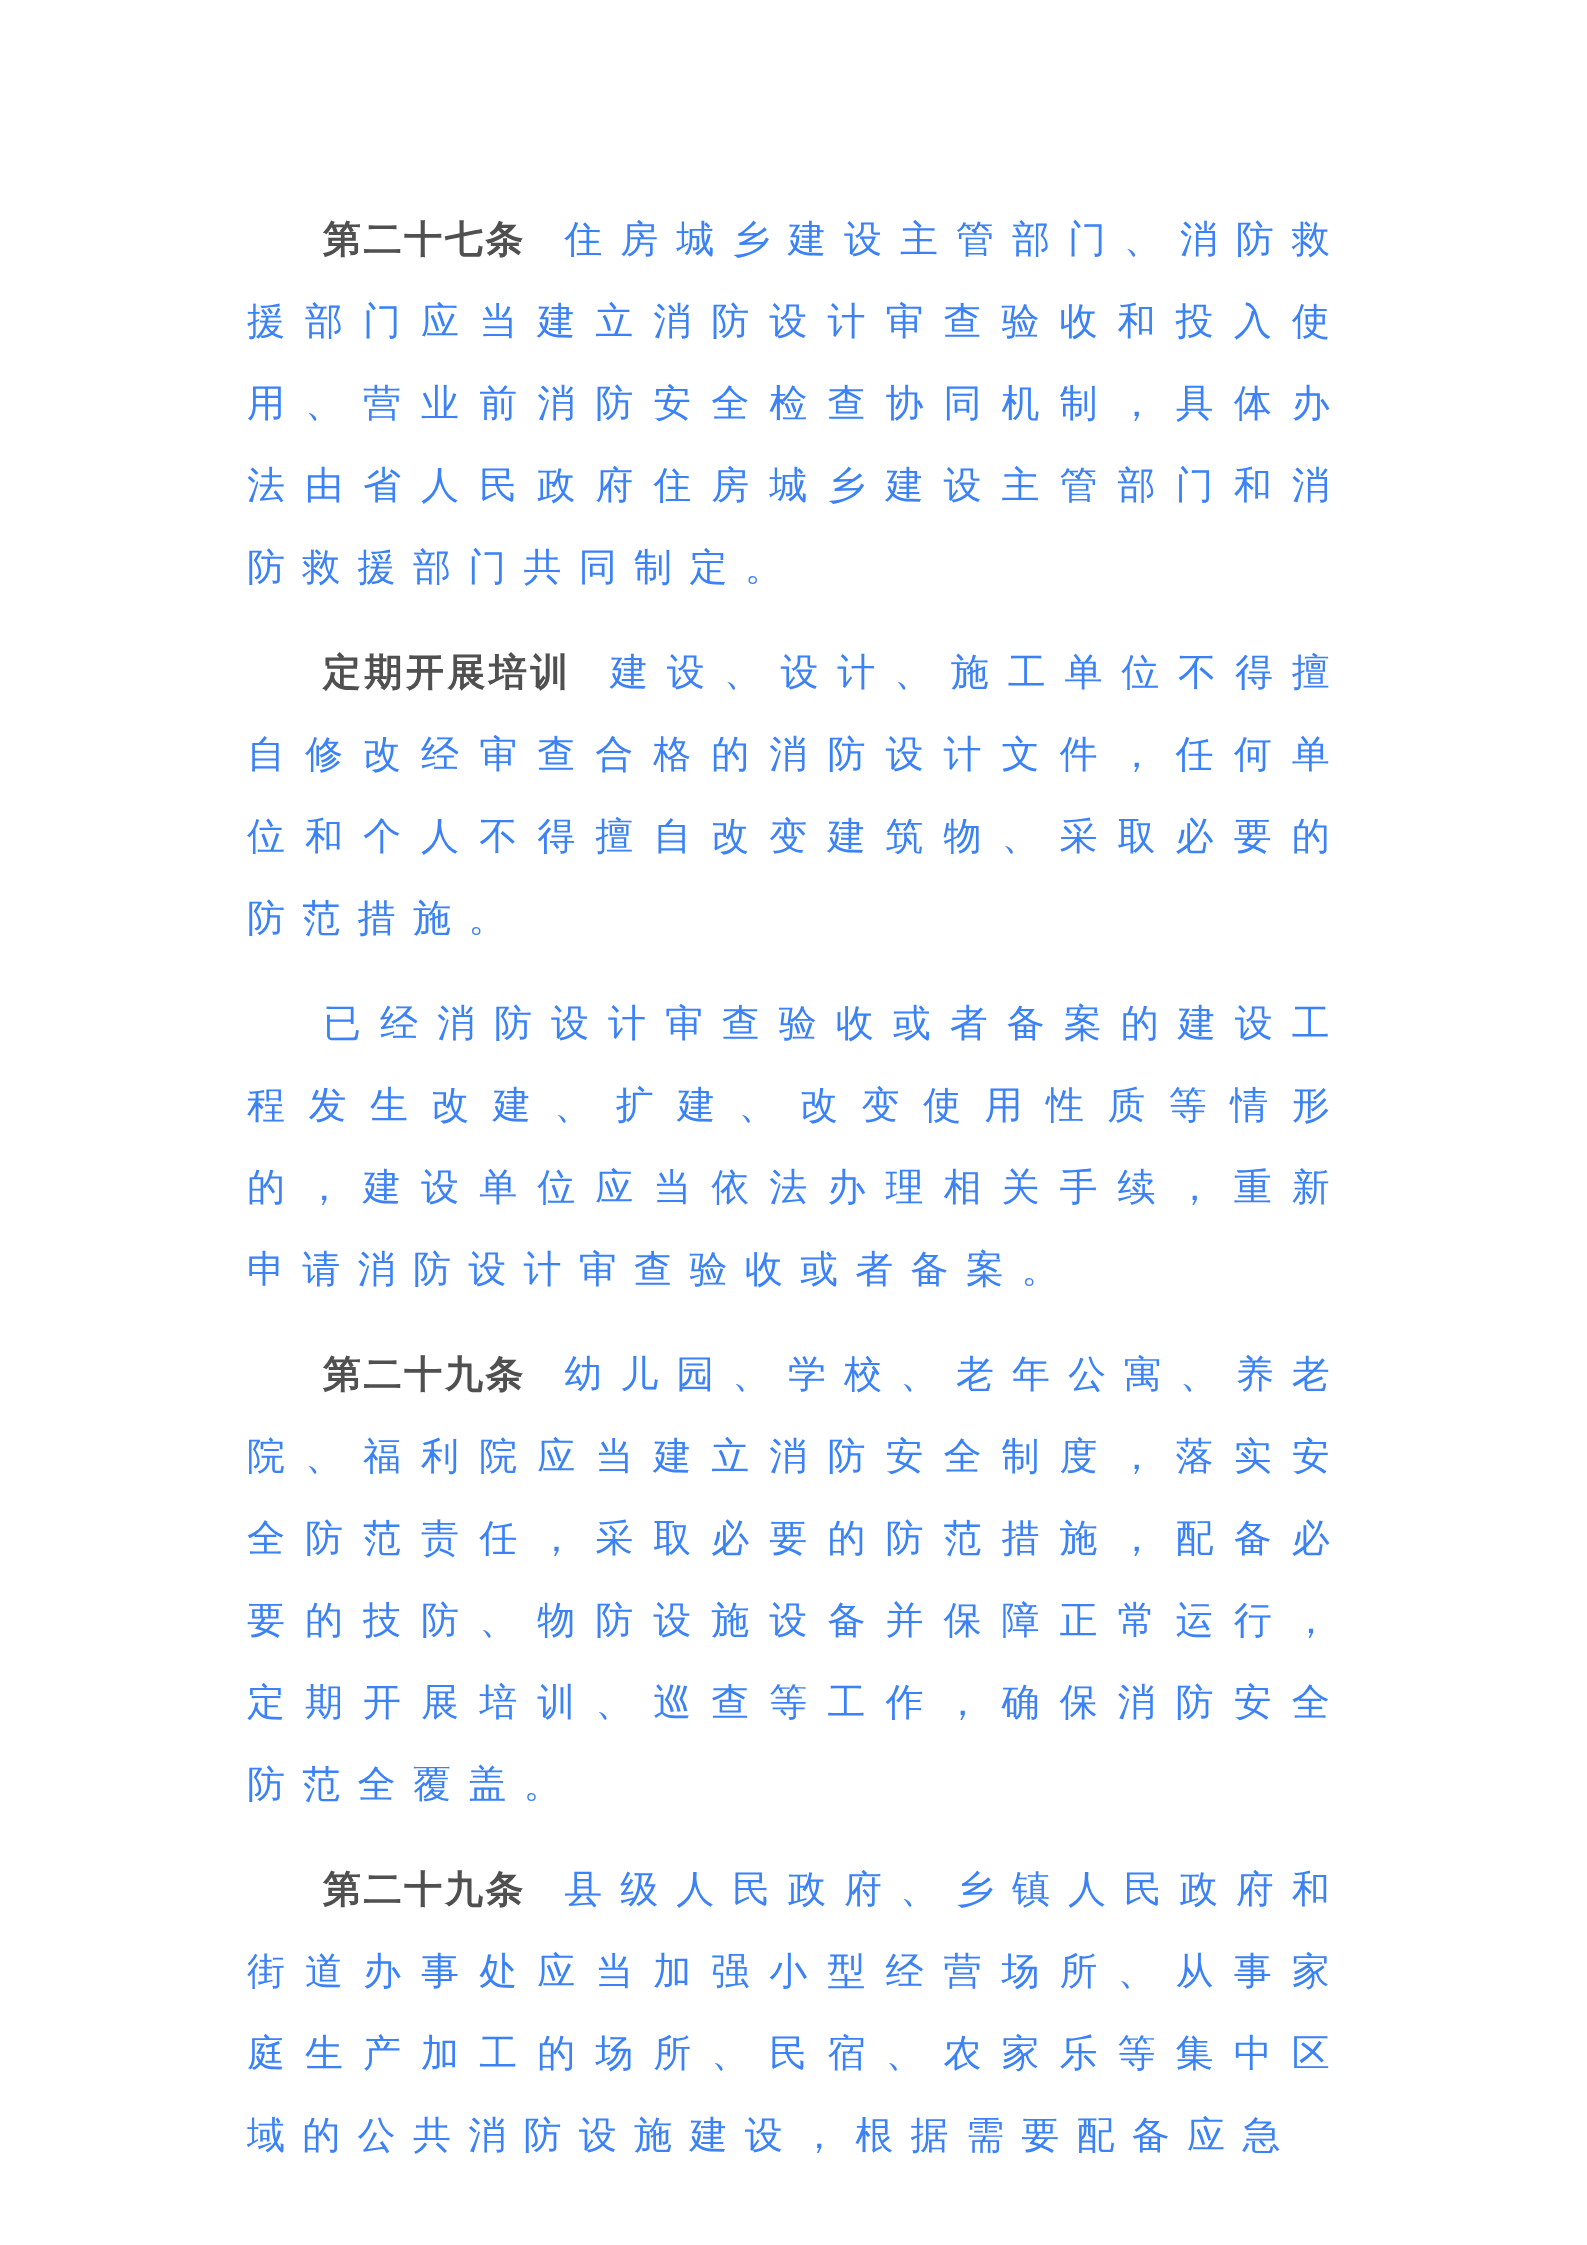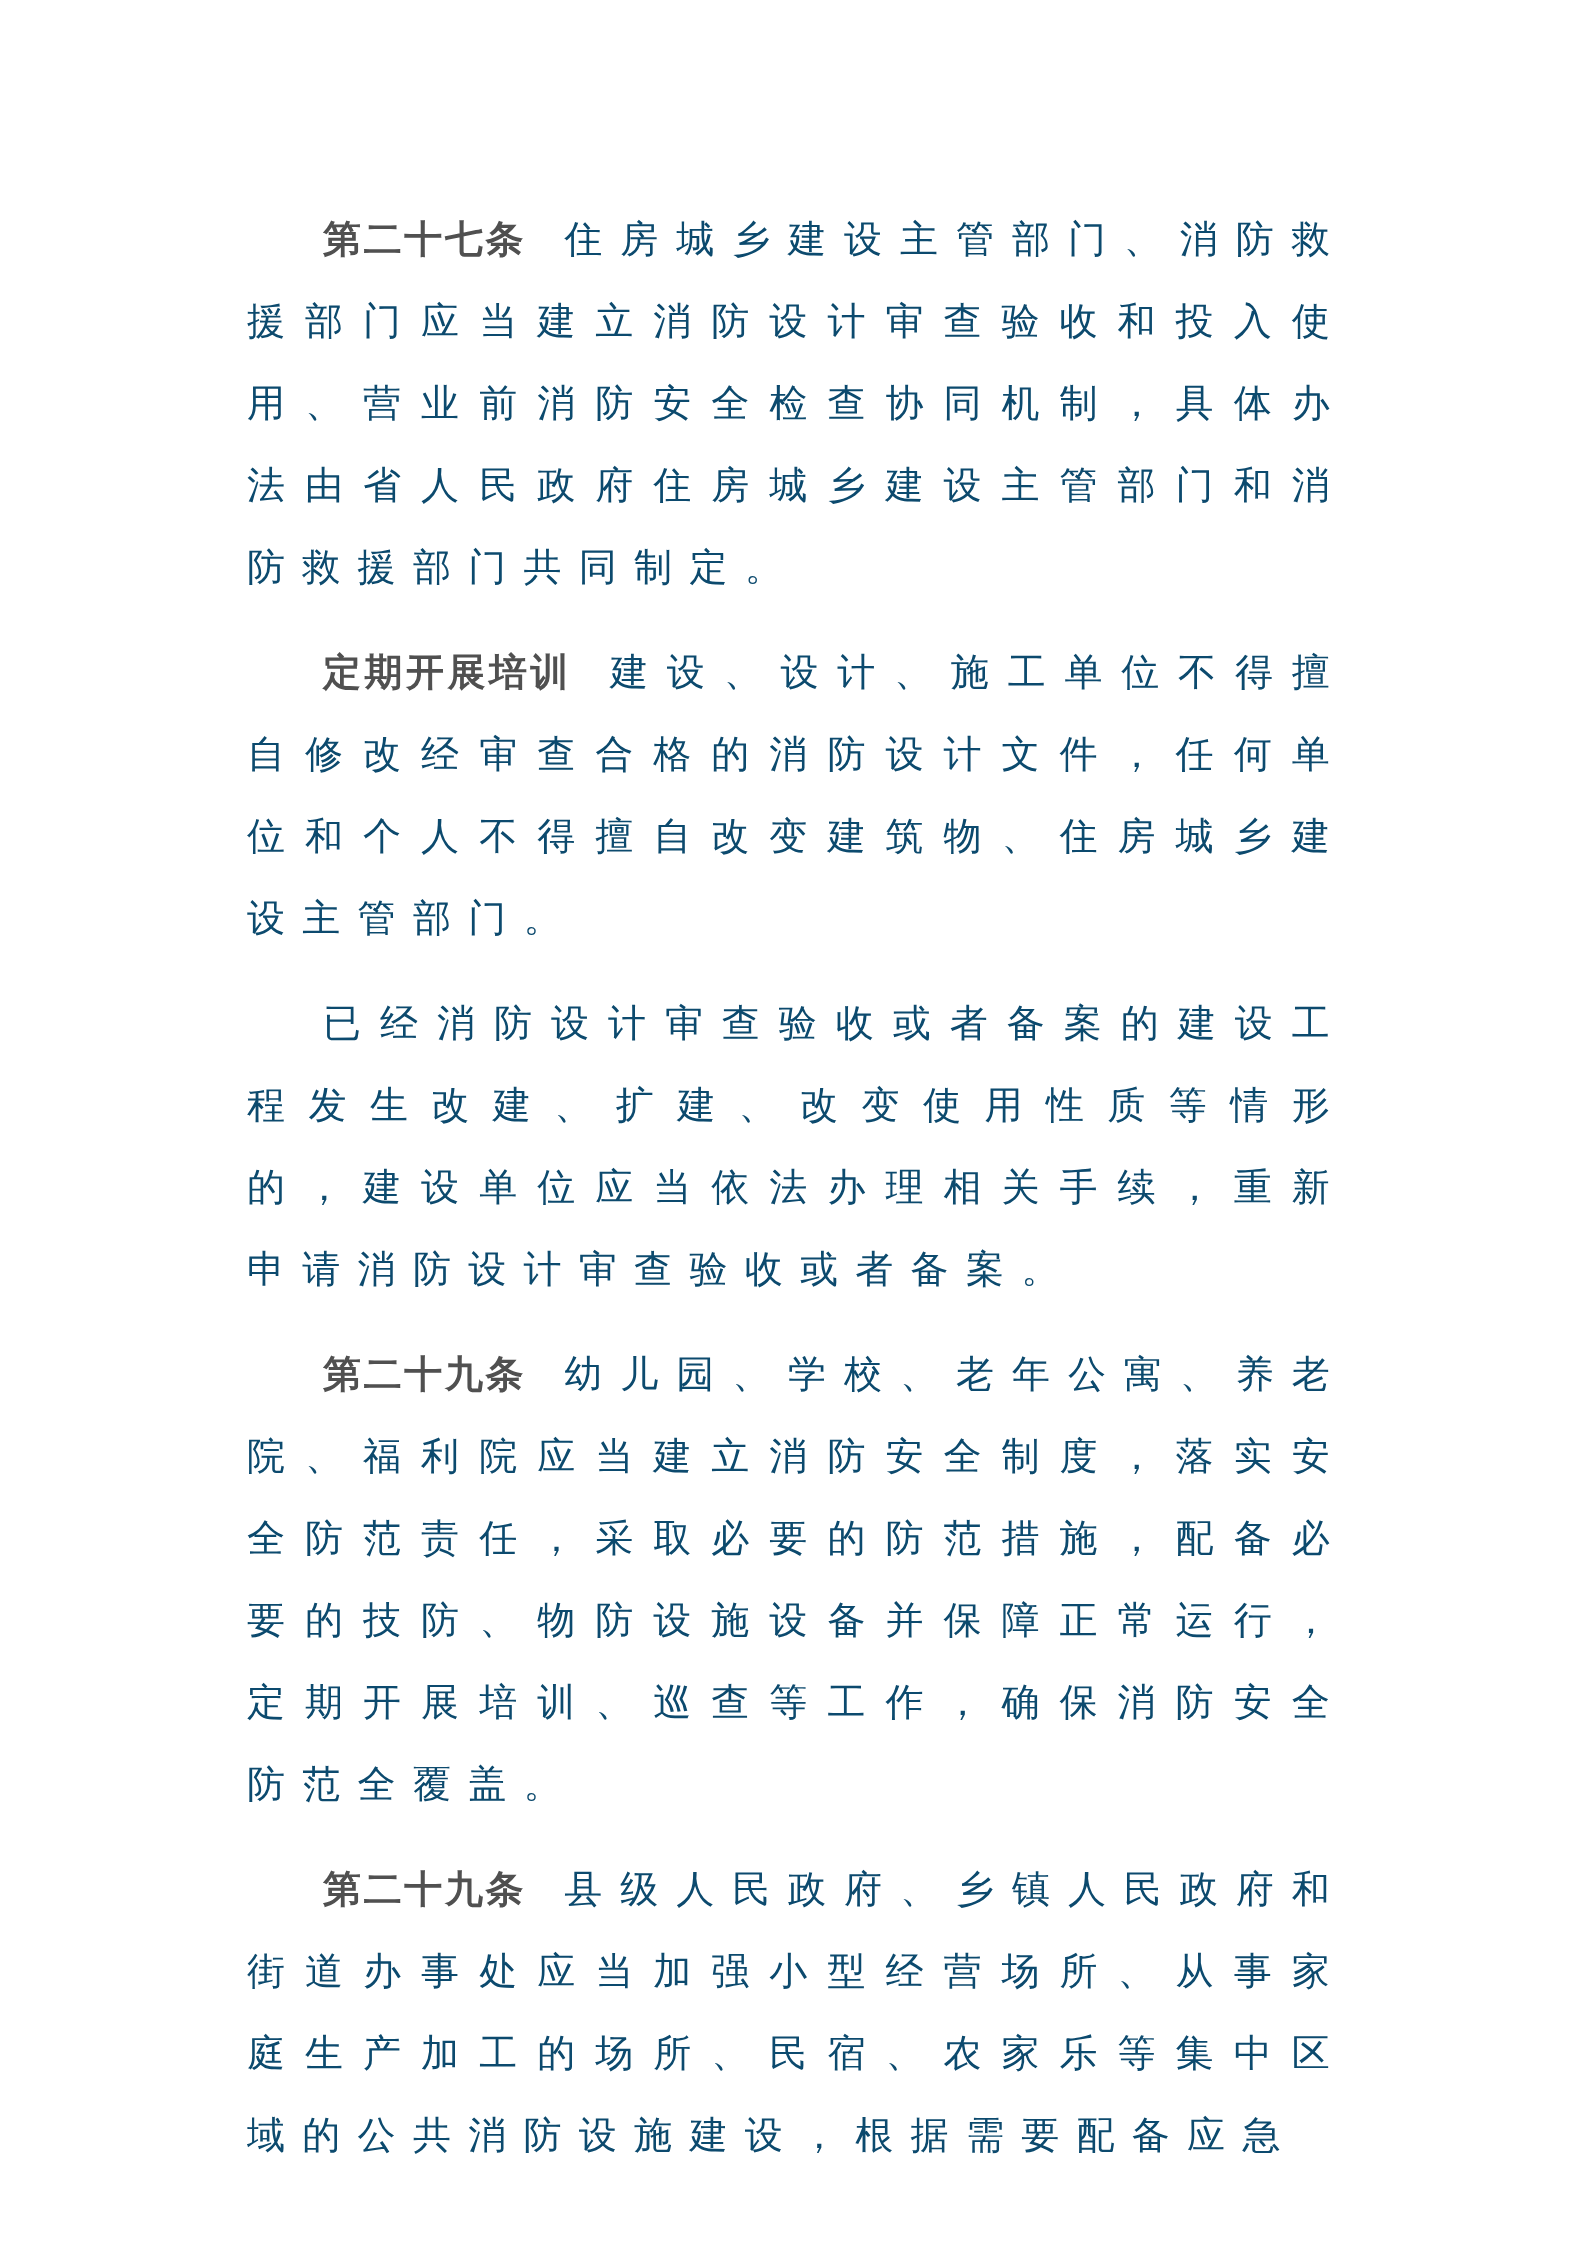--- a/index.html
+++ b/index.html
@@ -33,34 +33,34 @@
       -webkit-text-stroke: 0px;
     }
     .para .article-no {
       color: #505050;
       font-weight: bold;
       letter-spacing: 2px;
       margin-right: 38px;
       font-family: "DejaVu Sans", "Liberation Sans", sans-serif;
     }
     .para .body-text {
-      color: #0c4a6e;
+      color: #3b82f6;
     }
   </style>
 </head>
 <body>
 
 <div class="page">
 
   <p class="para">
     <span class="article-no">第二十七条</span><span class="body-text">住房城乡建设主管部门、消防救援部门应当建立消防设计审查验收和投入使用、营业前消防安全检查协同机制，具体办法由省人民政府住房城乡建设主管部门和消防救援部门共同制定。</span>
   </p>
 
   <p class="para">
-    <span class="article-no">定期开展培训</span><span class="body-text">建设、设计、施工单位不得擅自修改经审查合格的消防设计文件，任何单位和个人不得擅自改变建筑物、住房城乡建设主管部门。</span>
+    <span class="article-no">定期开展培训</span><span class="body-text">建设、设计、施工单位不得擅自修改经审查合格的消防设计文件，任何单位和个人不得擅自改变建筑物、采取必要的防范措施。</span>
   </p>
 
   <p class="para">
     <span class="body-text">已经消防设计审查验收或者备案的建设工程发生改建、扩建、改变使用性质等情形的，建设单位应当依法办理相关手续，重新申请消防设计审查验收或者备案。</span>
   </p>
 
 
   <p class="para">
     <span class="article-no">第二十九条</span><span class="body-text">幼儿园、学校、老年公寓、养老院、福利院应当建立消防安全制度，落实安全防范责任，采取必要的防范措施，配备必要的技防、物防设施设备并保障正常运行，定期开展培训、巡查等工作，确保消防安全防范全覆盖。</span>
   </p>

